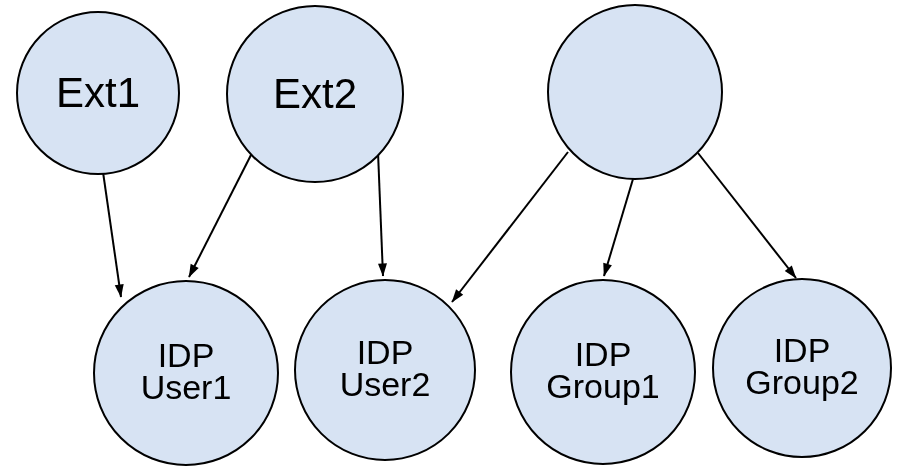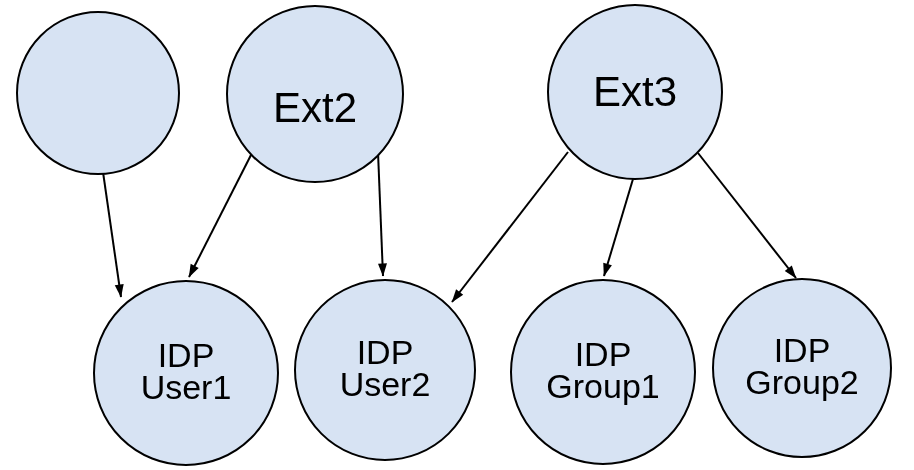--- a/index.html
+++ b/index.html
@@ -69,22 +69,22 @@
 
     <circle cx="98" cy="93" r="81" fill="#d7e3f3"></circle>
     <circle cx="315" cy="94" r="88" fill="#d7e3f3"></circle>
     <circle cx="635" cy="92" r="87" fill="#d7e3f3"></circle>
     <circle cx="186" cy="373" r="92" fill="#d7e3f3"></circle>
     <circle cx="385" cy="370" r="90" fill="#d7e3f3"></circle>
     <circle cx="603" cy="372" r="92" fill="#d7e3f3"></circle>
     <circle cx="802" cy="368" r="89" fill="#d7e3f3"></circle>
   </svg>
 
-  <div class="node-label top-label" style="left:315px; top:108px;">Ext2</div>
-  <div class="node-label top-label" style="left:635px; top:92px;">Ext3</div>
+  <div class="node-label top-label" style="left:98px; top:93px;">Ext1</div>
+  <div class="node-label top-label" style="left:315px; top:94px;">Ext2</div>
   <div class="node-label bottom-label" style="left:186px; top:371px;">IDP
 User1</div>
   <div class="node-label bottom-label" style="left:385px; top:368px;">IDP
 User2</div>
   <div class="node-label bottom-label" style="left:603px; top:370px;">IDP
 Group1</div>
   <div class="node-label bottom-label" style="left:802px; top:366px;">IDP
 Group2</div>
 
 </div>

